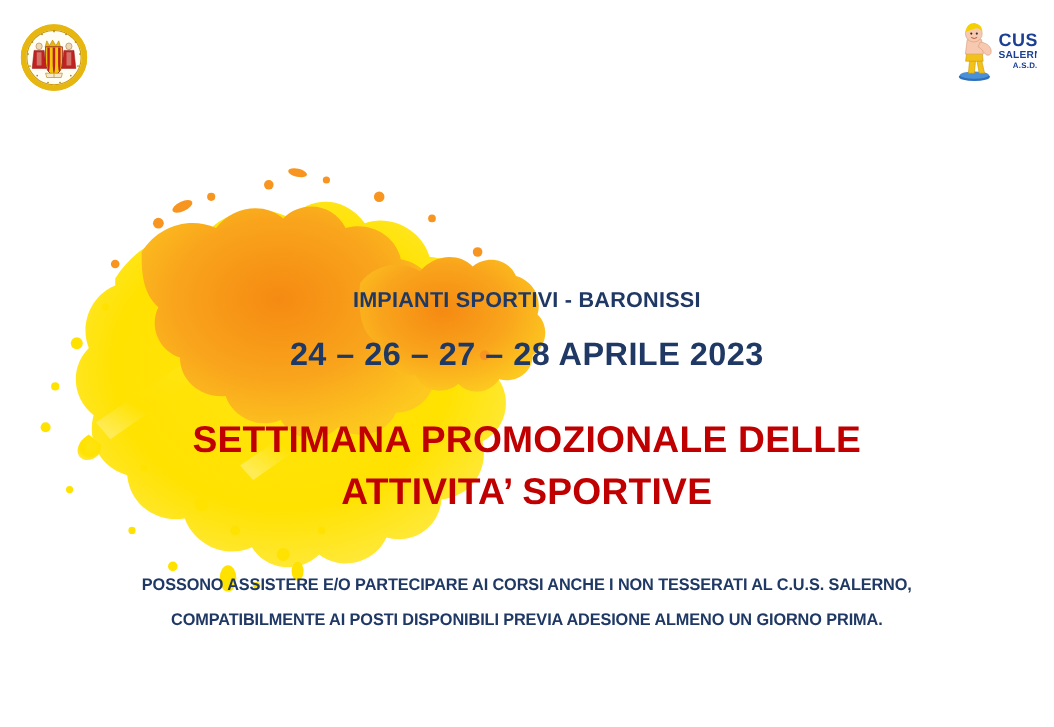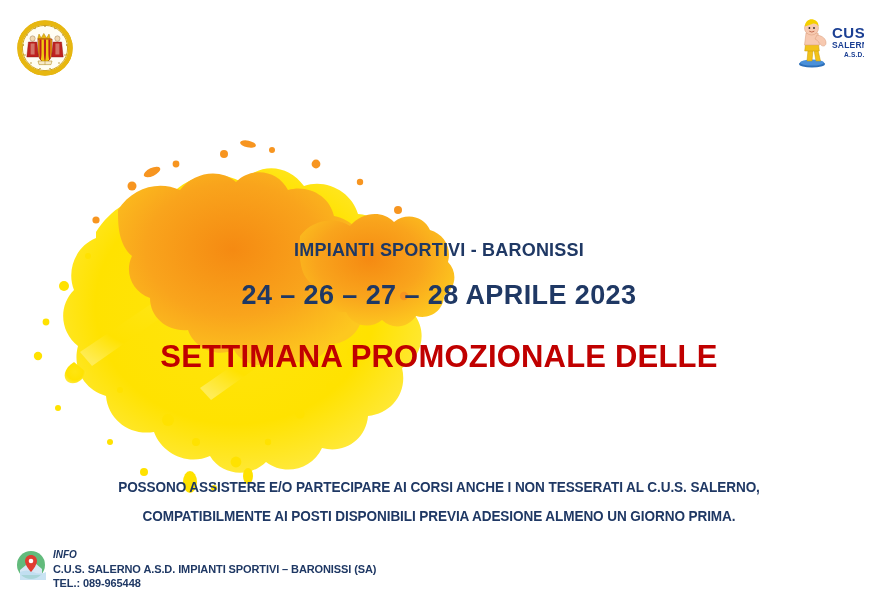--- a/index.html
+++ b/index.html
@@ -71,21 +71,21 @@
   .line-red {
     position: absolute;
     left: 0; width: 878px;
     text-align: center;
     font-size: 31px;
     font-weight: bold;
     letter-spacing: 0.2px;
     color: #c00000;
     white-space: nowrap;
   }
-  .line-red-1 { top: 339px; }
+  .line-red-1 { top: 349px; }
   .line-red-2 { top: 392px; }
 
   .para {
     position: absolute;
     left: 0; width: 878px;
     text-align: center;
     font-size: 14px;
     font-weight: bold;
     color: #1f3864;
     letter-spacing: -0.1px;
@@ -281,34 +281,19 @@
       <text x="52" y="41" font-family="Liberation Sans, sans-serif" font-size="6.6" font-weight="bold" fill="#1b3f93" letter-spacing="0.2">A.S.D.</text>
     </svg>
   </div>
 
 
   <div class="line-venue">IMPIANTI SPORTIVI - BARONISSI</div>
 
   <div class="line-dates">24 – 26 – 27 – 28 APRILE 2023</div>
 
   <div class="line-red line-red-1">SETTIMANA PROMOZIONALE DELLE</div>
+  <div class="line-red line-red-2">ATTIVITA’ SPORTIVE</div>
 
   <div class="para para-1">POSSONO ASSISTERE E/O PARTECIPARE AI CORSI ANCHE I NON TESSERATI AL C.U.S. SALERNO,</div>
   <div class="para para-2">COMPATIBILMENTE AI POSTI DISPONIBILI PREVIA ADESIONE ALMENO UN GIORNO PRIMA.</div>
 
-  <div class="footer">
-    <span class="pin-icon">
-      <svg width="30" height="30" viewBox="0 0 30 30" xmlns="http://www.w3.org/2000/svg" aria-hidden="true">
-        <circle cx="15" cy="15" r="14" fill="#62bb7c"></circle>
-        <path d="M4 20 l6 -5 4 3 5 -5 7 6 v6 H4z" fill="#d8e8f5"></path>
-        <path d="M4 22 q7 -3 13 0 q7 3 13 0 v8 H4z" fill="#bcdcf0" opacity="0.8"></path>
-        <path d="M15 5 c-3.4 0 -6 2.6 -6 6 c0 4.4 6 11 6 11 s6 -6.6 6 -11 c0 -3.4 -2.6 -6 -6 -6z" fill="#e03c31"></path>
-        <circle cx="15" cy="11" r="2.3" fill="#ffffff"></circle>
-      </svg>
-    </span>
-    <span class="footer-text">
-      <div class="footer-info">INFO</div>
-      <div class="footer-addr">C.U.S. SALERNO A.S.D. IMPIANTI SPORTIVI – BARONISSI (SA)</div>
-      <div class="footer-tel">TEL.: 089-965448</div>
-    </span>
-  </div>
 
 </div>
 
 </body></html>

